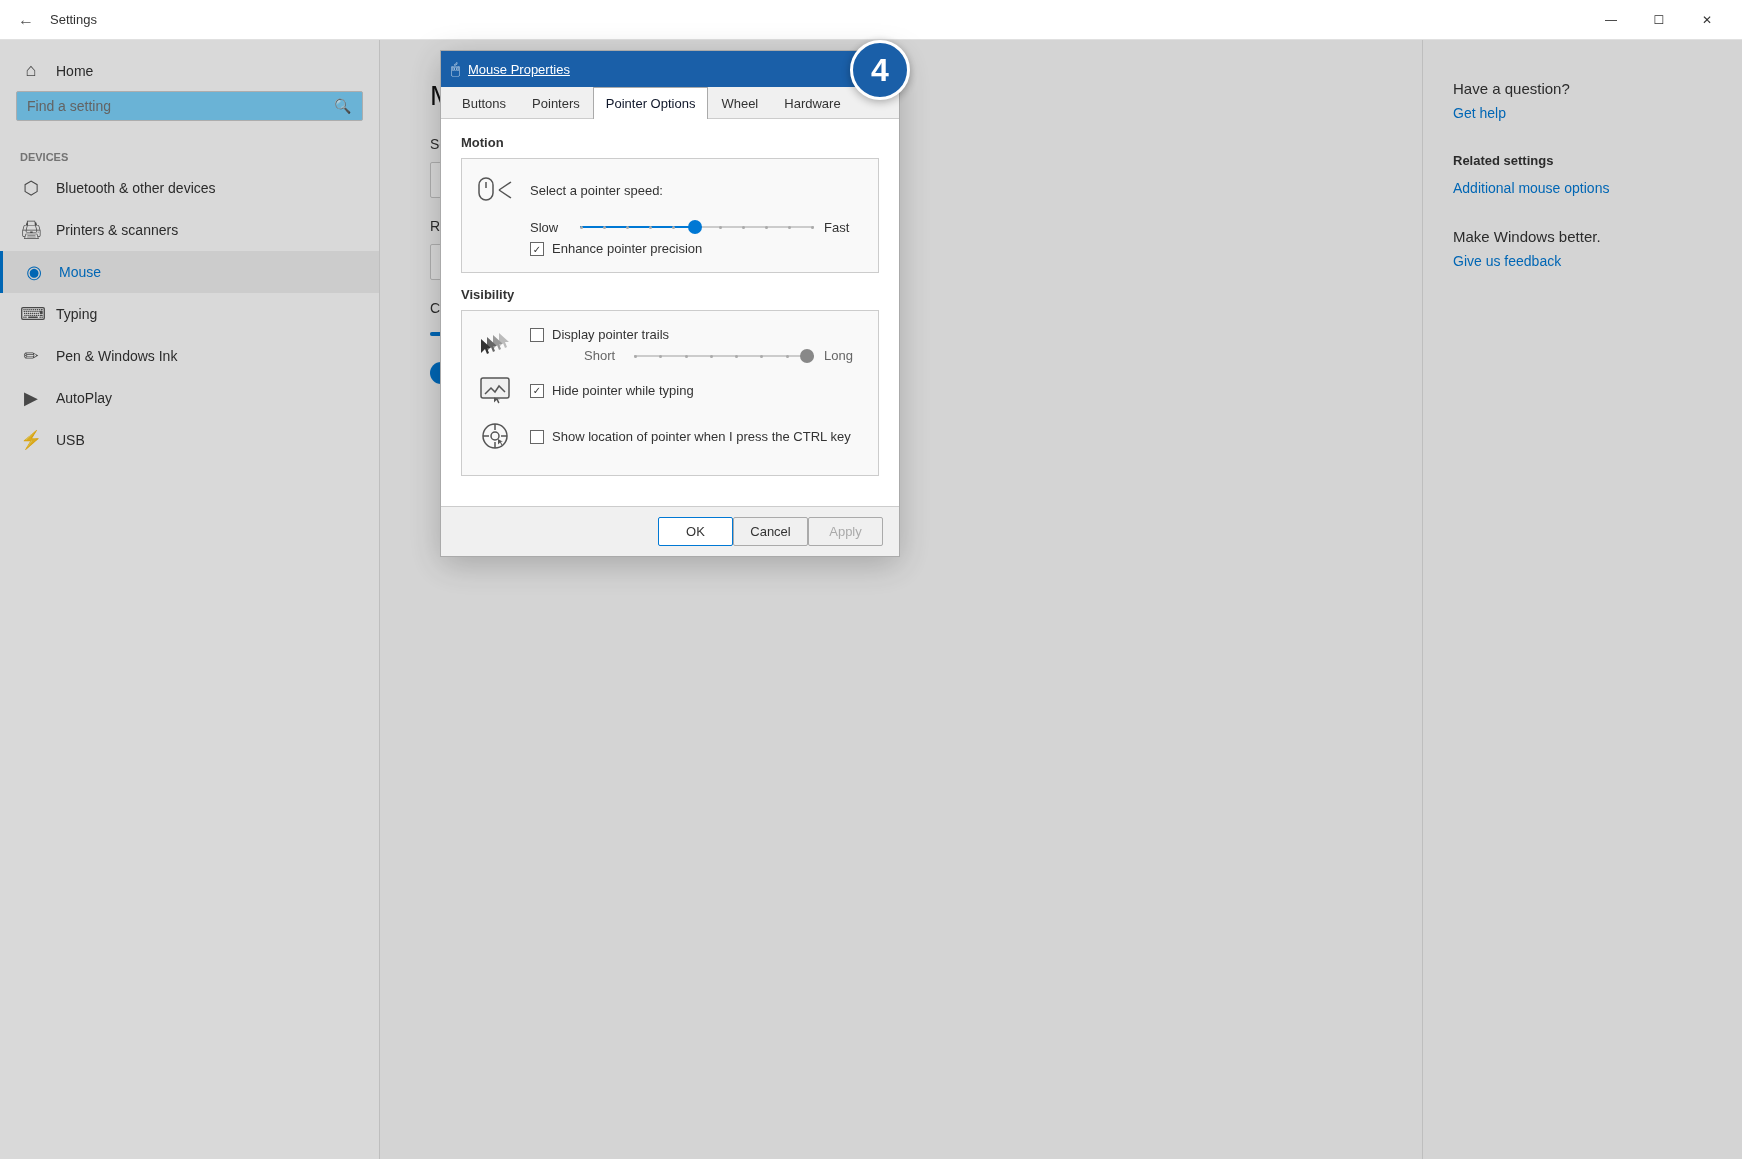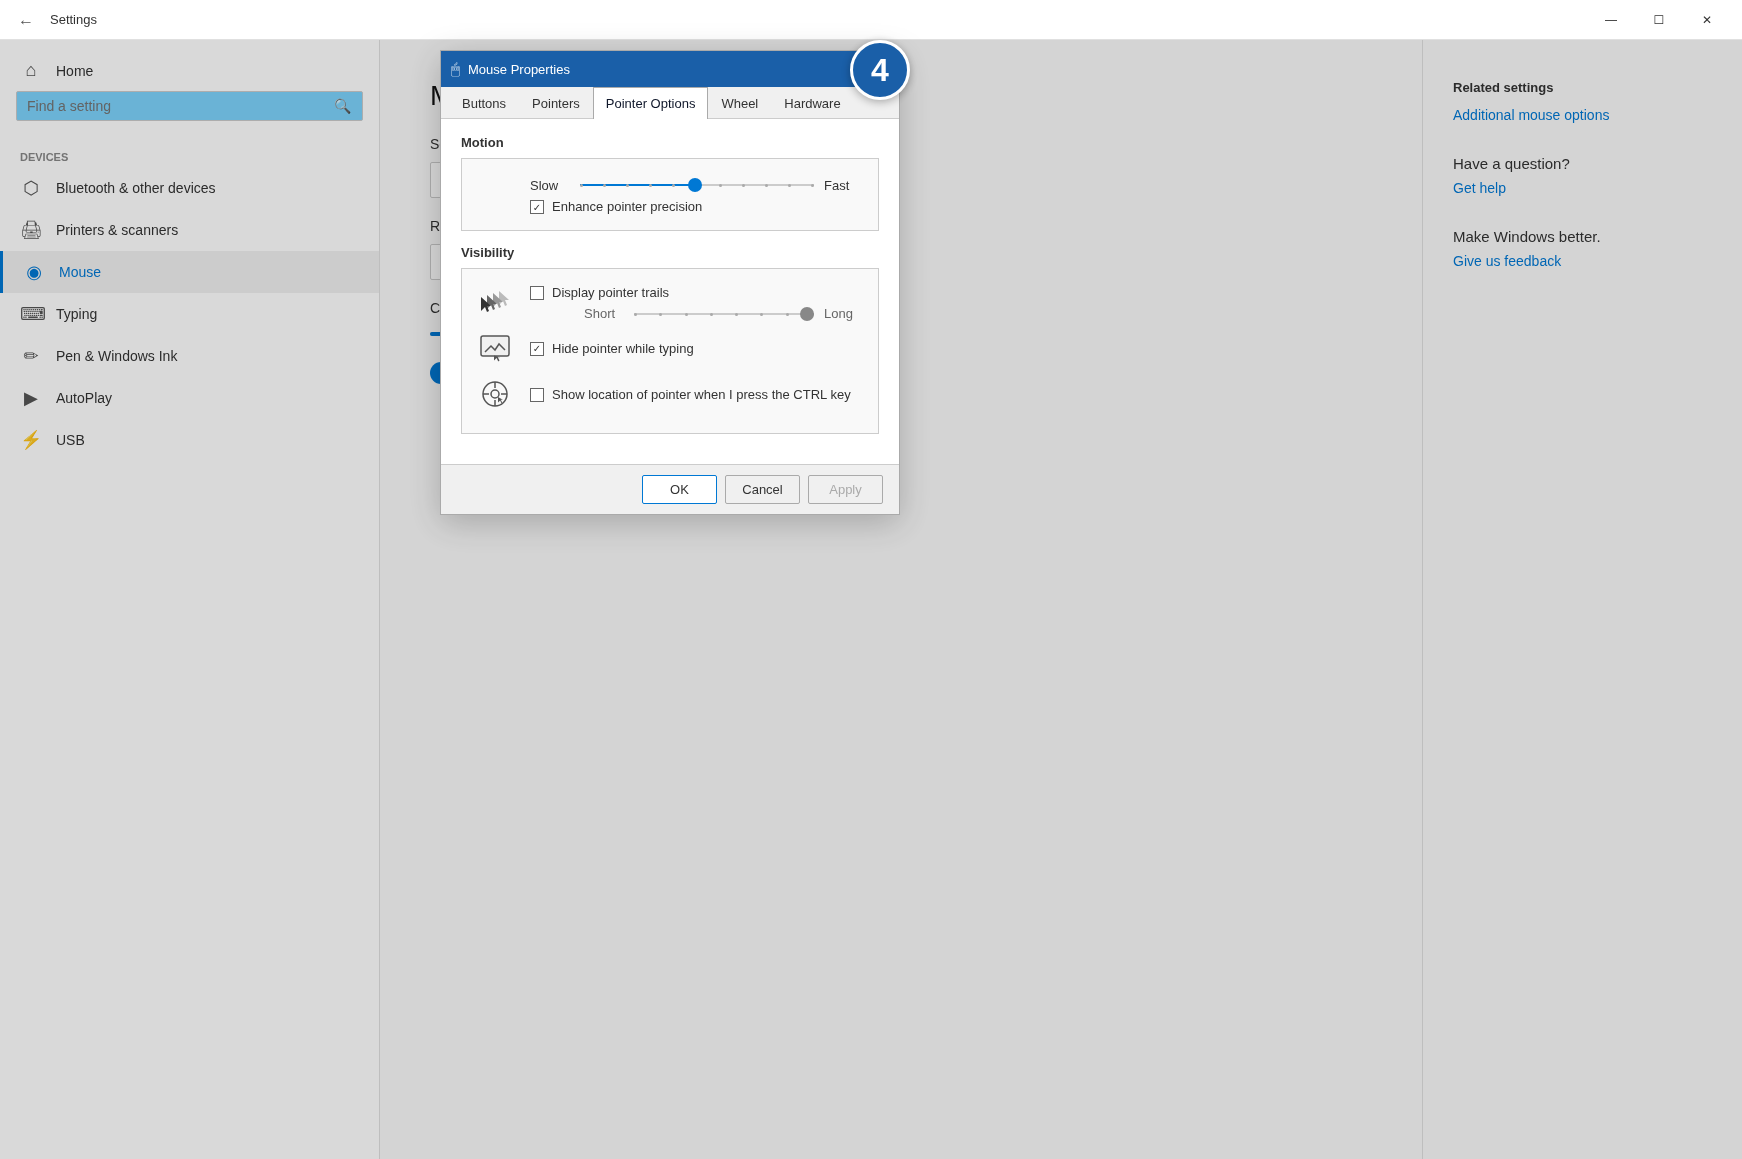--- a/index.html
+++ b/index.html
@@ -120,21 +120,21 @@
       border: 1px solid #aaa;
       box-shadow: 0 8px 32px rgba(0,0,0,0.22);
       position: relative;
     }
     .dialog-titlebar {
       background: #1a5fa8;
       height: 36px; display: flex; align-items: center; padding: 0 10px;
       color: #fff; font-size: 13px; gap: 8px;
     }
     .dialog-titlebar-icon { font-size: 15px; }
-    .dialog-titlebar-title { flex: 1; }
+    .dialog-titlebar-title { flex: 1; text-decoration: underline; }
     .dialog-close-btn {
       width: 28px; height: 28px; display: flex; align-items: center; justify-content: center;
       cursor: pointer; font-size: 14px; border-radius: 2px;
     }
 
     
     .dialog-tabs {
       background: #f0f0f0;
       display: flex; border-bottom: 1px solid #ccc;
       padding: 0 8px;
@@ -205,21 +205,21 @@
       position: absolute; right: 0; top: -6px; cursor: pointer;
     }
     .trails-dots {
       position: absolute; top: 0; left: 0; right: 0;
       display: flex; justify-content: space-between; align-items: center;
     }
 
     
     .dialog-footer {
       display: flex; justify-content: flex-end; align-items: center;
-      padding: 10px 16px; gap: 8px; background: #f0f0f0;
+      padding: 10px 16px; background: #f0f0f0;
       border-top: 1px solid #ccc;
     }
     .dlg-btn {
       min-width: 75px; padding: 6px 16px; font-size: 13px; cursor: pointer;
       border-radius: 2px; border: 1px solid #aaa; background: #f0f0f0; color: #333;
     }
     .dlg-btn.primary { background: #fff; border-color: #0078d4; }
     .dlg-btn.disabled { color: #aaa; cursor: default; }
 
     
@@ -326,26 +326,26 @@
     </div>
 
     <div class="toggle-row">
       <div class="toggle"></div>
       <span>Scroll inactive windows when I hover over them</span>
     </div>
   </div>
 
   <div class="right-panel">
     <div class="right-section">
+      <div class="right-section-title">Have a question?</div>
+      <a class="related-link">Get help</a>
+    </div>
+    <div class="right-section">
       <div class="related-label">Related settings</div>
       <a class="related-link">Additional mouse options</a>
-    </div>
-    <div class="right-section">
-      <div class="right-section-title">Have a question?</div>
-      <a class="related-link">Get help</a>
     </div>
     <div class="right-section">
       <div class="right-section-title">Make Windows better.</div>
       <a class="related-link">Give us feedback</a>
     </div>
   </div>
 </div>
 
 <div class="dialog-overlay">
   <div class="dialog-wrapper">
@@ -364,20 +364,30 @@
         <div class="dialog-tab active">Pointer Options</div>
         <div class="dialog-tab">Wheel</div>
         <div class="dialog-tab">Hardware</div>
       </div>
 
       <div class="dialog-body">
 
         <div class="dialog-section">
           <div class="dialog-section-title">Motion</div>
           <div class="dialog-section-box">
+            <div class="dialog-row">
+              <div class="dialog-icon">
+                <svg viewBox="0 0 36 36" fill="none" xmlns="http://www.w3.org/2000/svg">
+                  <rect x="2" y="6" width="14" height="22" rx="7" stroke="#555" stroke-width="1.5" fill="none"></rect>
+                  <line x1="9" y1="10" x2="9" y2="16" stroke="#555" stroke-width="1.5"></line>
+                  <path d="M22 18 L34 10 M22 18 L34 26" stroke="#555" stroke-width="1.5"></path>
+                </svg>
+              </div>
+              <div class="dialog-text">Select a pointer speed:</div>
+            </div>
             <div class="speed-row">
               <span class="speed-label">Slow</span>
               <div class="speed-slider-container">
                 <div class="speed-slider-track">
                   <div class="speed-slider-fill"></div>
                   <div class="speed-dots">
                     <span class="speed-dot"></span>
                     <span class="speed-dot"></span>
                     <span class="speed-dot"></span>
                     <span class="speed-dot"></span>

